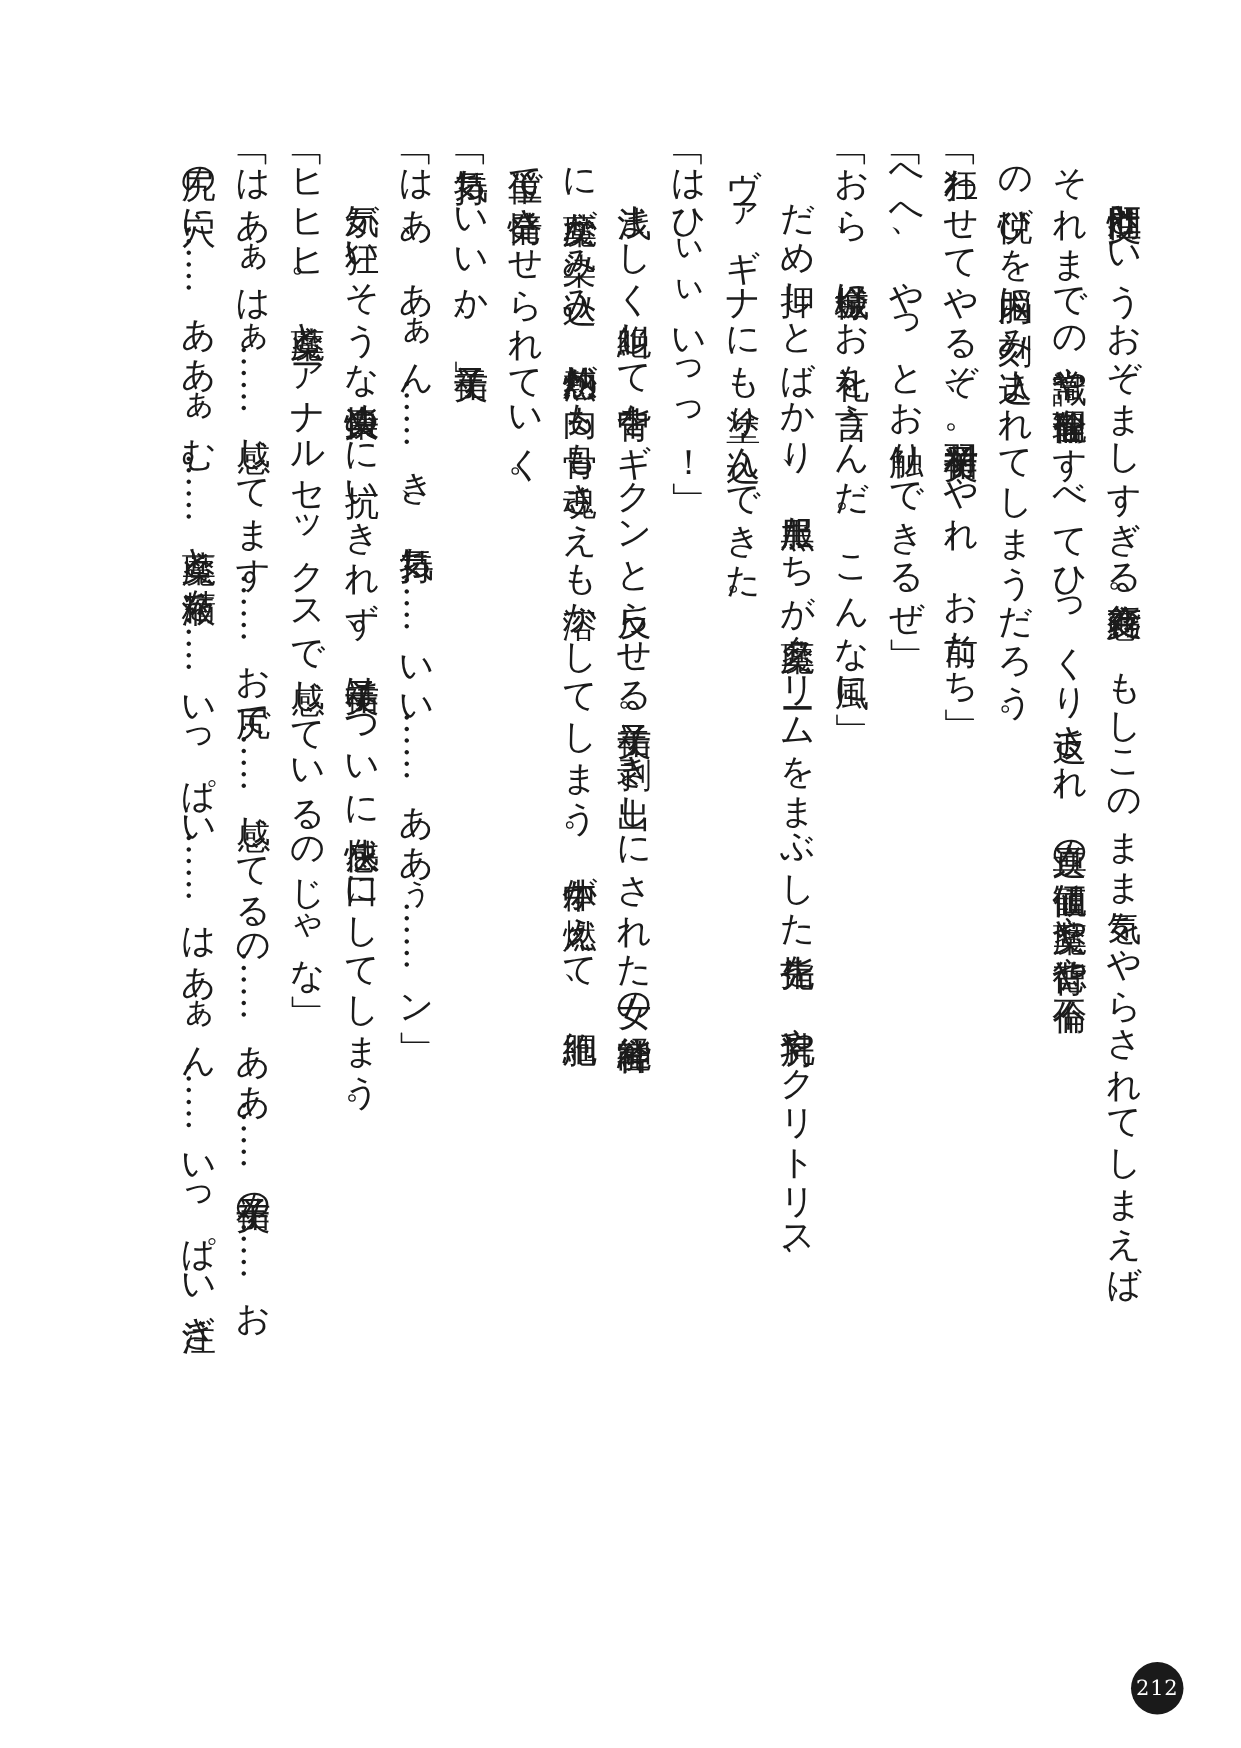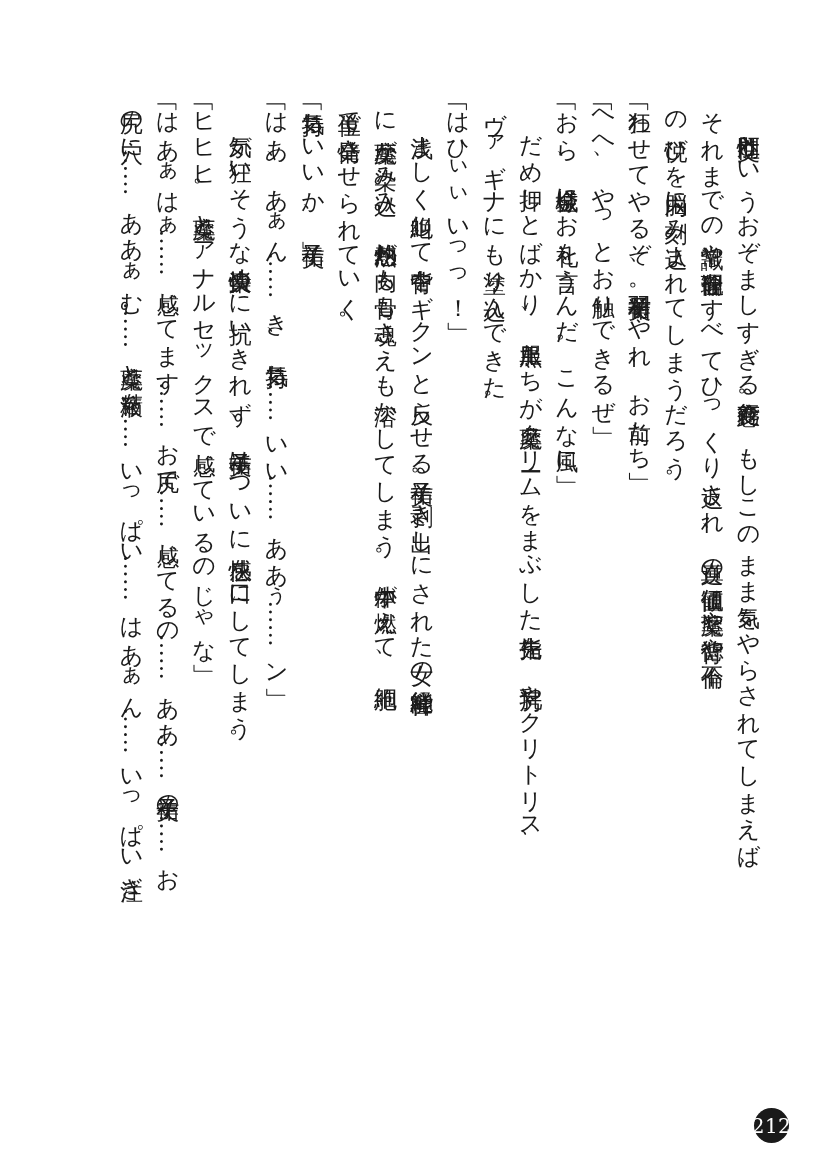--- a/index.html
+++ b/index.html
@@ -37,21 +37,21 @@
     width: 35px;
     height: 35px;
     border-radius: 50%;
     background: #1a1a1a;
     color: #ffffff;
     display: flex;
     align-items: center;
     justify-content: center;
   }
   .page-badge span {
-    font-size: 20px;
+    font-size: 14px;
     letter-spacing: 0.5px;
   }
 </style>
 </head>
 <body>
 
 <div class="text-block">
   <div class="text-line">　肛門性交というおぞましすぎる変態行為。　もしこのまま気をやらされてしまえば、</div>
   <div class="text-line">それまでの常識や倫理観をすべてひっくり返され、真逆の価値観、魔薬や背徳や不倫</div>
   <div class="text-line">の悦びを脳内に刻み込まれてしまうだろう。</div>

